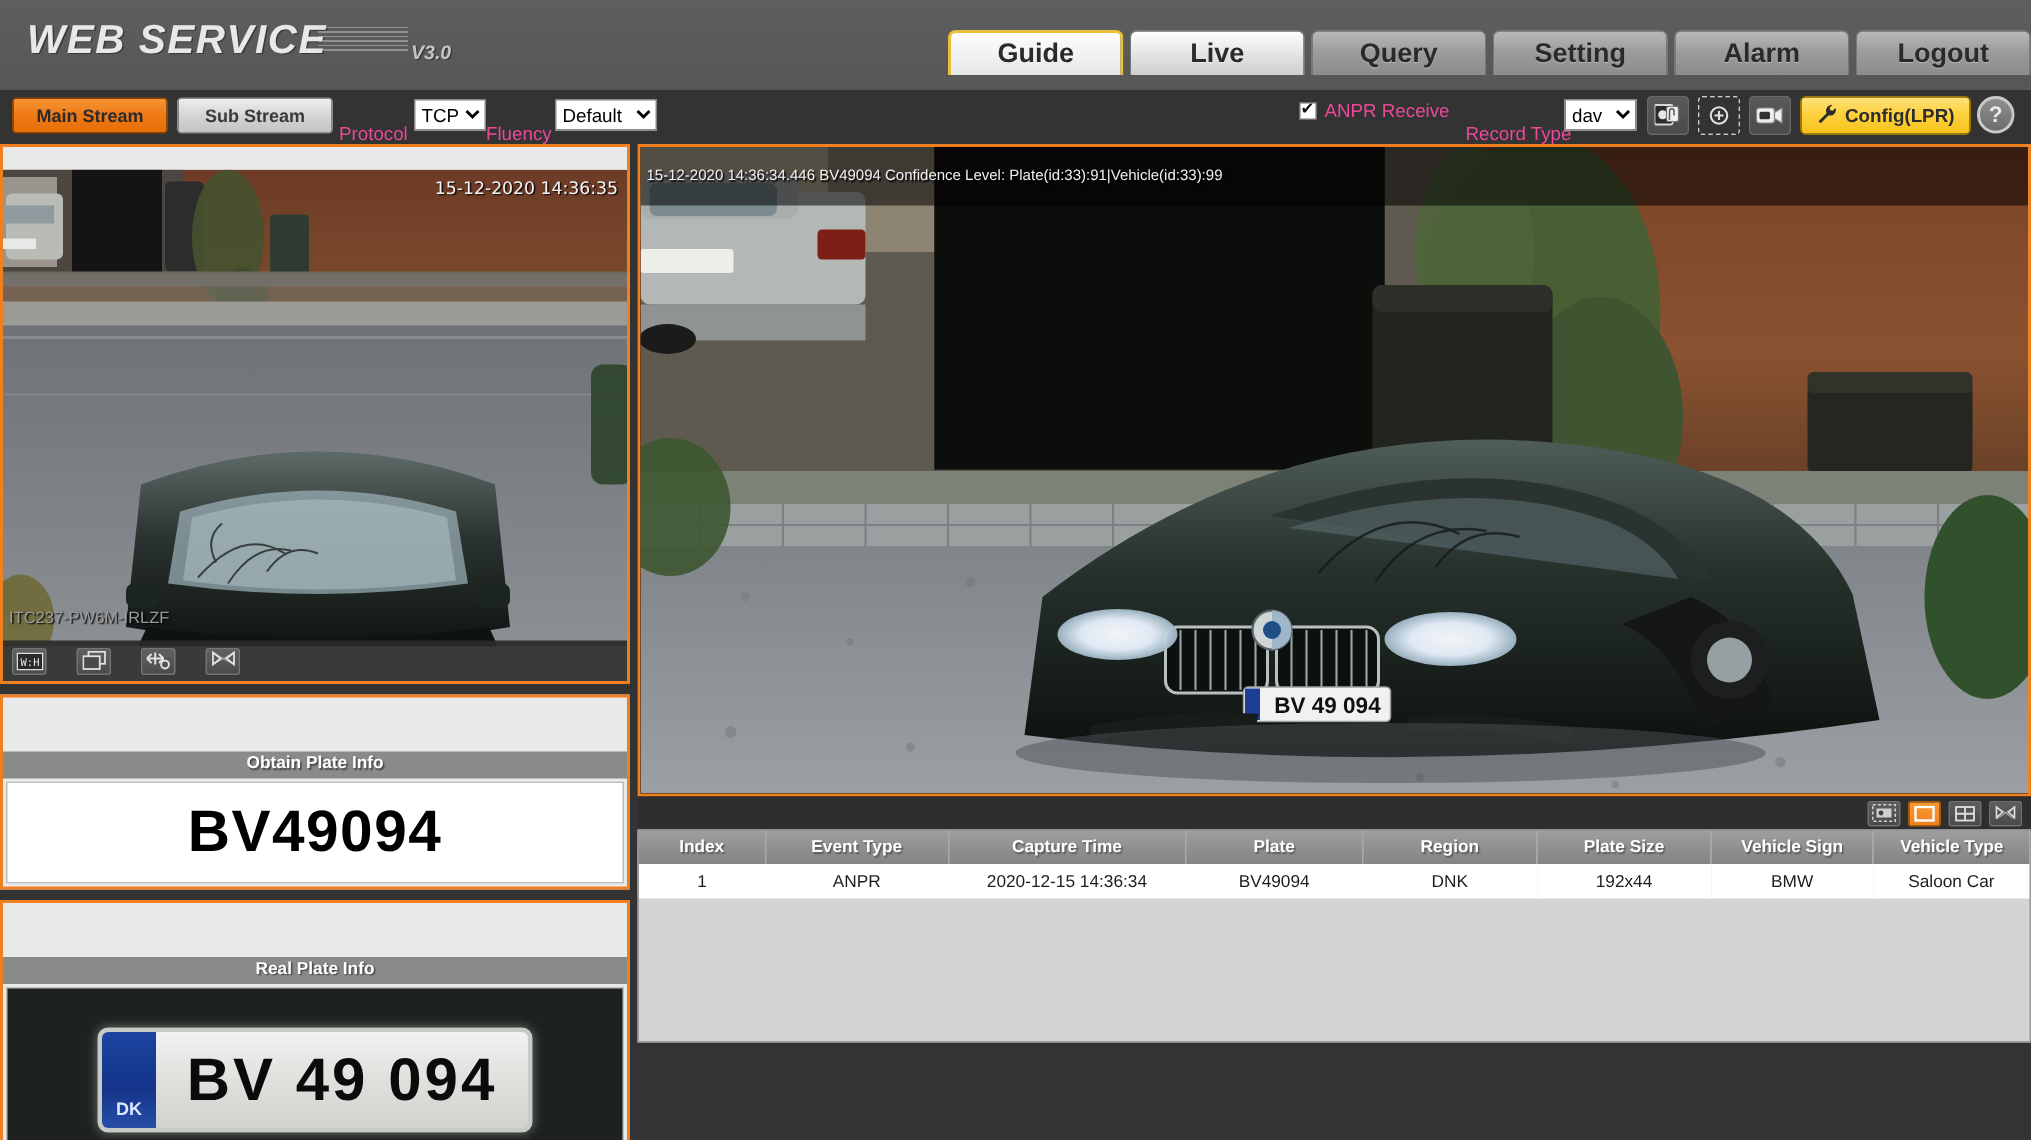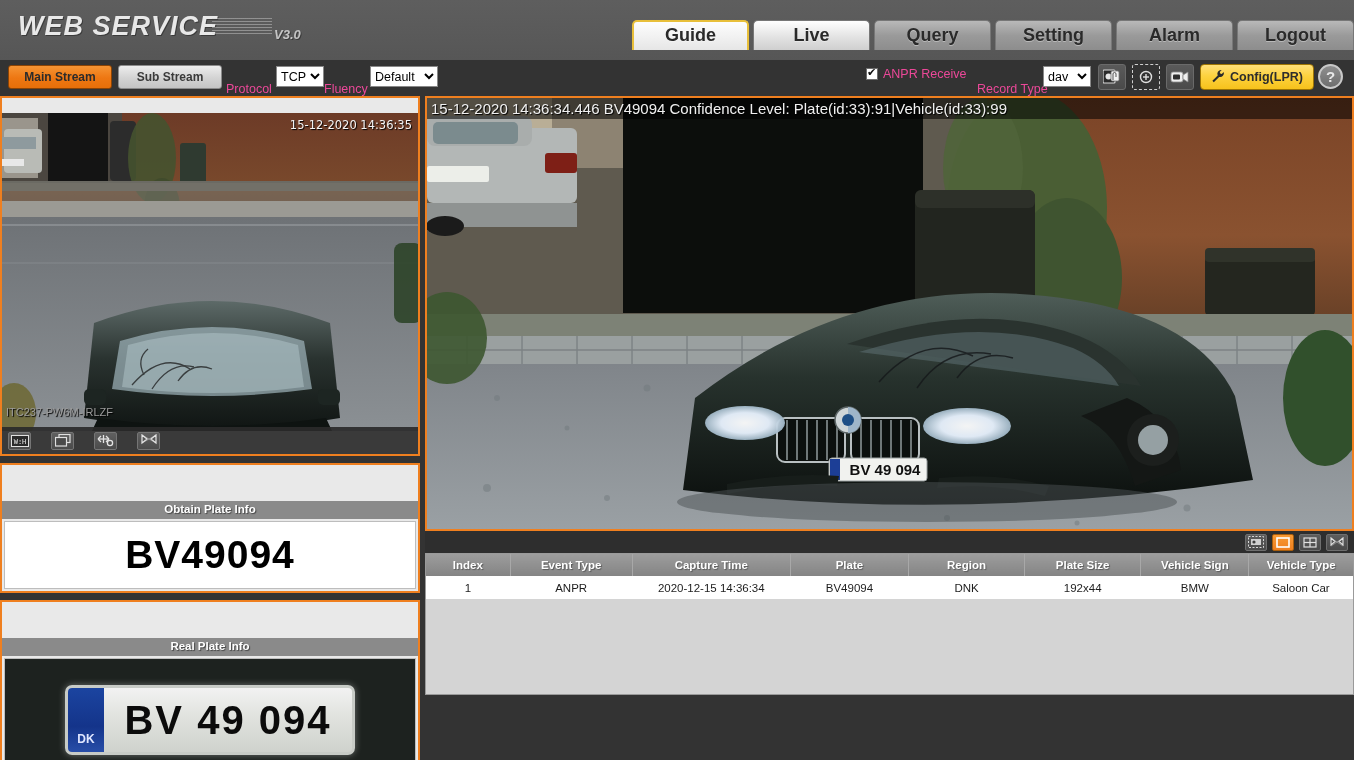--- a/index.html
+++ b/index.html
@@ -225,21 +225,21 @@
     font-family: "Liberation Sans", sans-serif;
   }
   
   .right-col { position: absolute; left: 425px; top: 0px; width: 929px; }
   .main-video {
     position: relative; width: 929px; height: 435px;
     border: 2px solid #ef7f1f; overflow: hidden; background: #000;
   }
   .mv-overlay {
     position: absolute; left: 0; top: 0; width: 100%;
-    color: #f0f0f0; font-size: 15px; padding: 2px 4px;
+    color: #f0f0f0; font-size: 10px; padding: 14px 4px;
     background: rgba(0,0,0,0.55); z-index: 7; white-space: nowrap;
     text-shadow: 1px 1px 1px #000;
   }
   .mv-ctrlbar {
     position: relative; width: 929px; height: 22px;
     background: #2e2e2e;
     display: flex; align-items: center; justify-content: flex-end;
     gap: 5px; padding-right: 6px;
   }
   .mv-icon {

